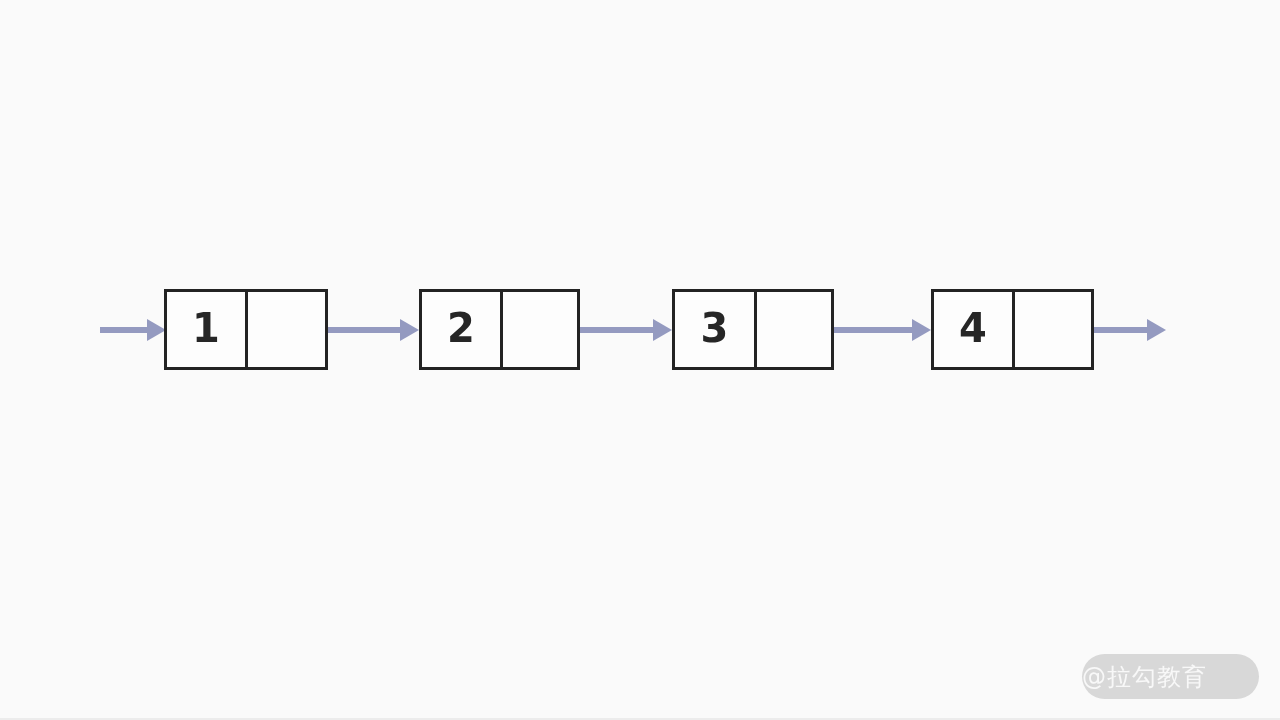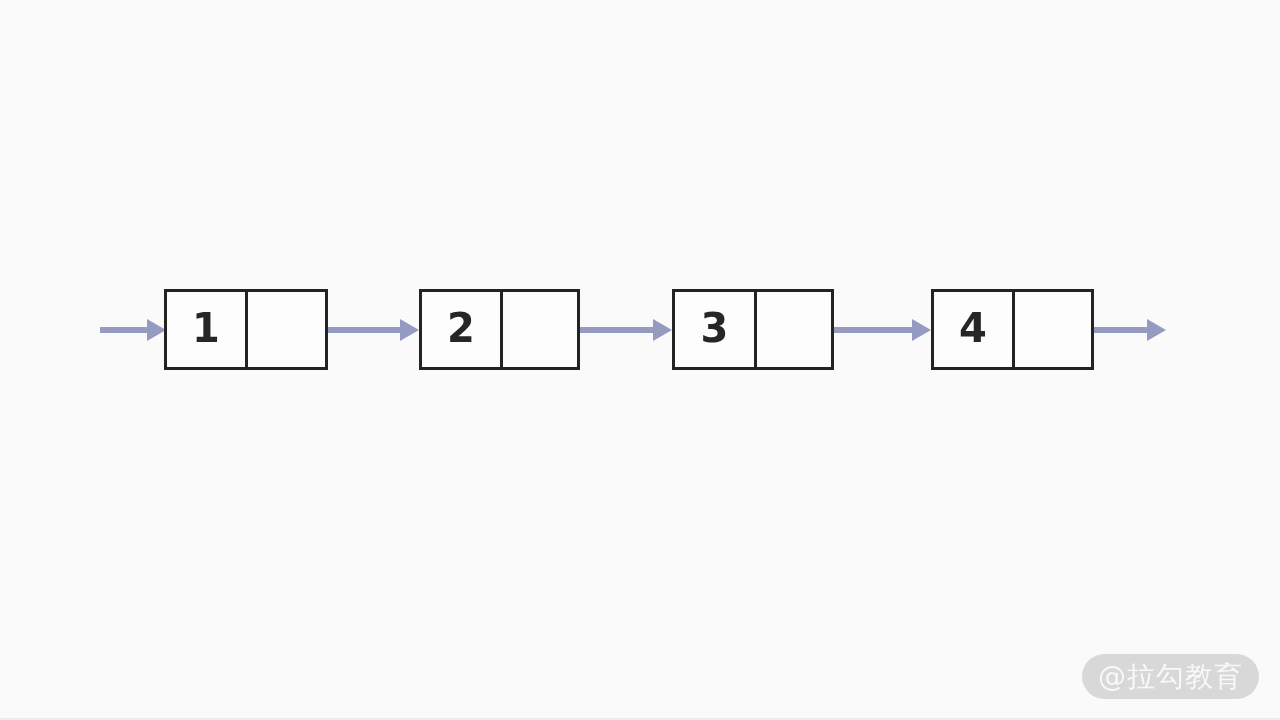--- a/index.html
+++ b/index.html
@@ -79,22 +79,21 @@
     position: absolute;
     left: 1082px;
     top: 654px;
     width: 177px;
     height: 45px;
     border-radius: 23px;
     background: var(--watermark-bg);
     color: var(--watermark-text);
     display: flex;
     align-items: center;
-    justify-content: center;
-    font-size: 28px;
+    font-size: 24px;
     letter-spacing: 1px;
   }
 </style>
 </head>
 <body>
 
 <div class="stage">
 
   <div class="arrow" style="left:100px; width:66px;">
     <div class="shaft"></div>

